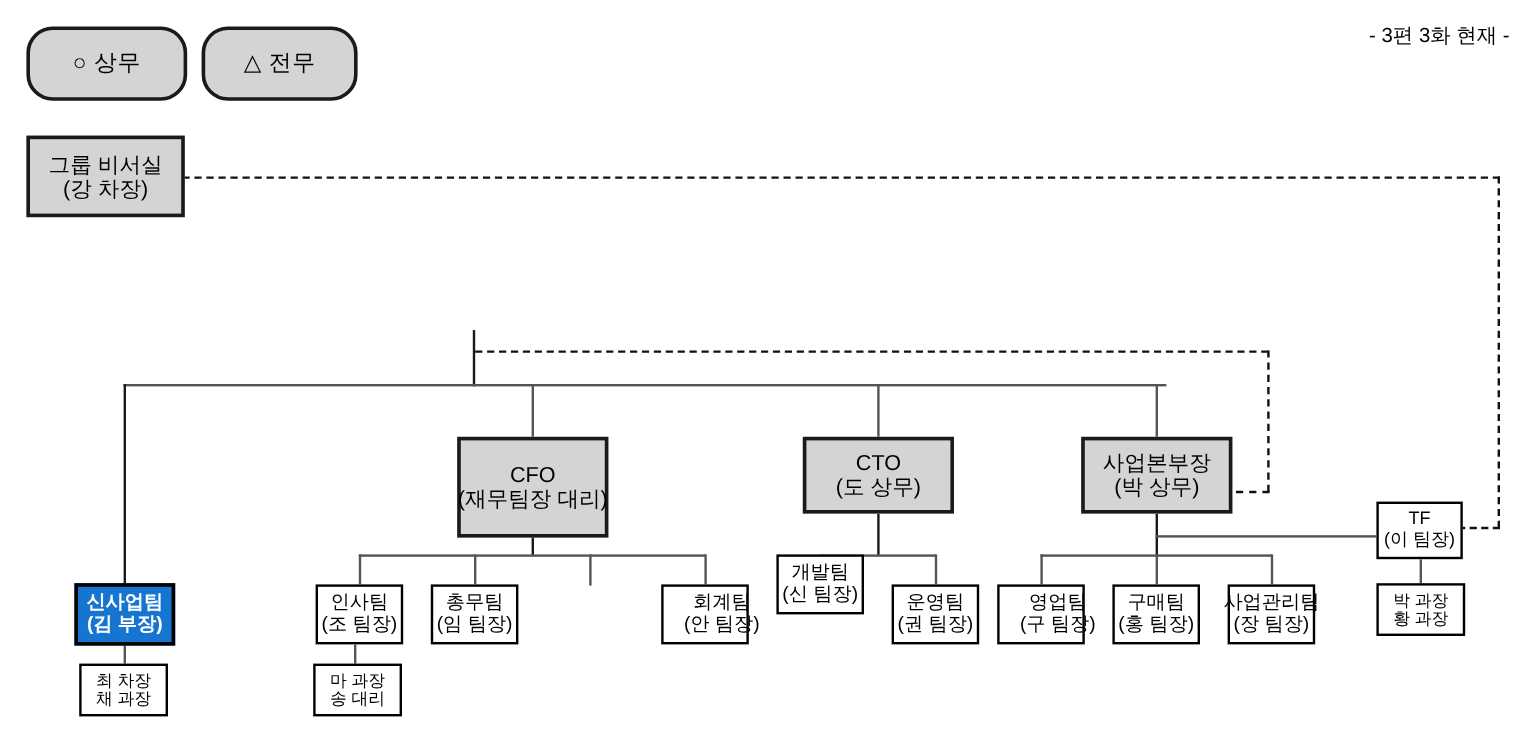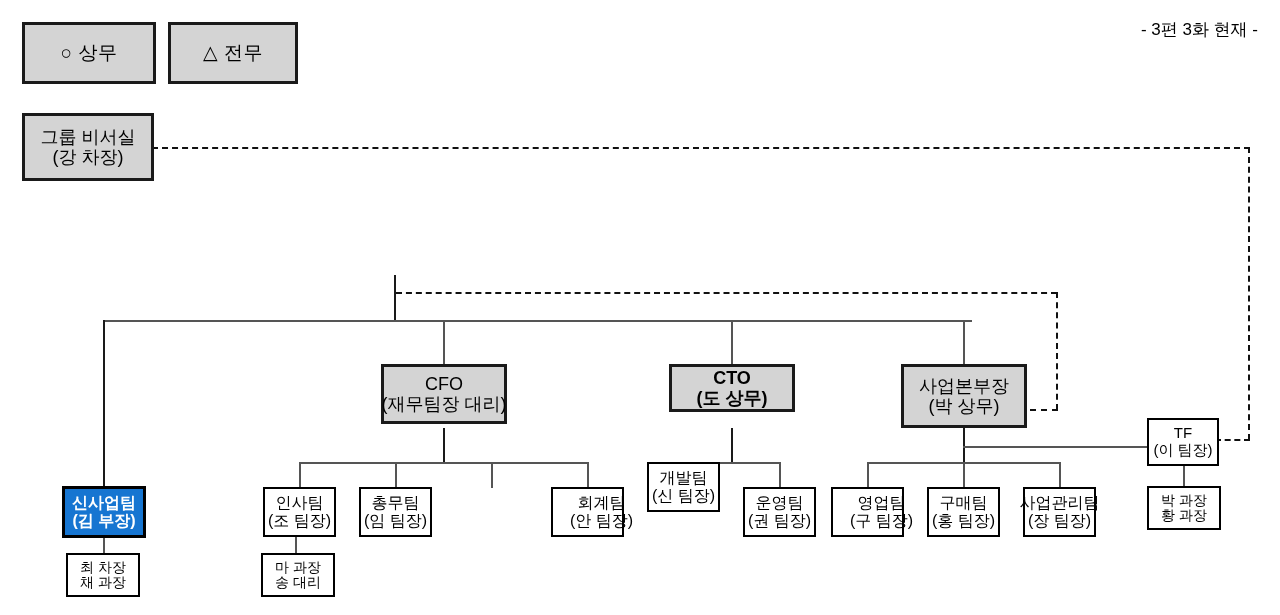--- a/index.html
+++ b/index.html
@@ -33,20 +33,21 @@
     background: #d4d4d4;
     border: 3px solid #1a1a1a;
     color: #000;
   }
   .box .l1, .box .l2 { display: block; white-space: nowrap; }
 
   
   .legend-box {
     font-size: 19px;
     letter-spacing: 0.5px;
+    border-radius: 22px;
   }
   
   .sec-box { font-size: 18px; }
   
   .ceo-box { font-size: 19px; }
   
   .officer-box { font-size: 18px; }
 
   
   .team-box {
@@ -143,26 +144,26 @@
 
   <div class="ln v dark" style="left:394px; top:275px; height:47px;"></div>
 
   <div class="ln h" style="left:103px; top:320px; width:869px;"></div>
 
   <div class="ln v dark" style="left:103px; top:320px; height:168px;"></div>
   <div class="ln v" style="left:443px; top:320px; height:44px;"></div>
   <div class="ln v" style="left:731px; top:320px; height:44px;"></div>
   <div class="ln v" style="left:963px; top:320px; height:44px;"></div>
 
-  <div class="box officer-box" style="left:381px; top:364px; width:126px; height:60px;">
+  <div class="box officer-box" style="left:381px; top:364px; width:126px; height:84px;">
     <span class="l1">CFO</span>
     <span class="l2">(재무팀장 대리)</span>
   </div>
 
-  <div class="box officer-box" style="left:669px; top:364px; width:126px; height:48px;font-weight:bold;">
+  <div class="box officer-box" style="left:669px; top:364px; width:126px; height:64px;">
     <span class="l1">CTO</span>
     <span class="l2">(도 상무)</span>
   </div>
 
   <div class="box officer-box" style="left:901px; top:364px; width:126px; height:64px;">
     <span class="l1">사업본부장</span>
     <span class="l2">(박 상무)</span>
   </div>
 
   <div class="ln v dark" style="left:443px; top:428px; height:35px;"></div>

